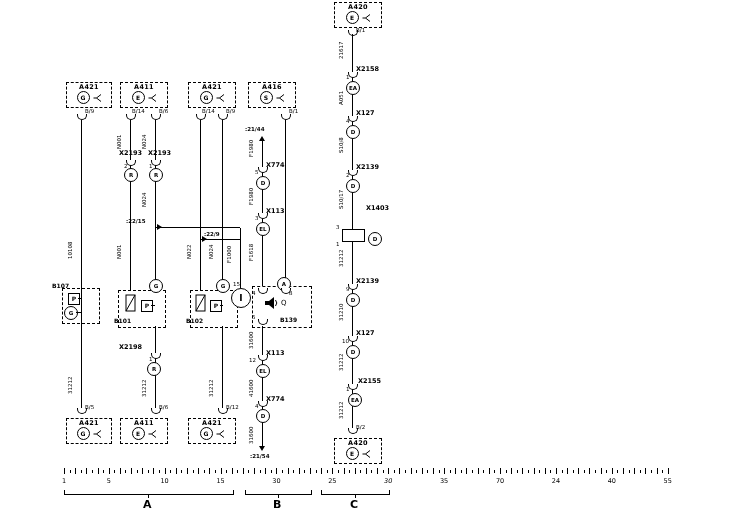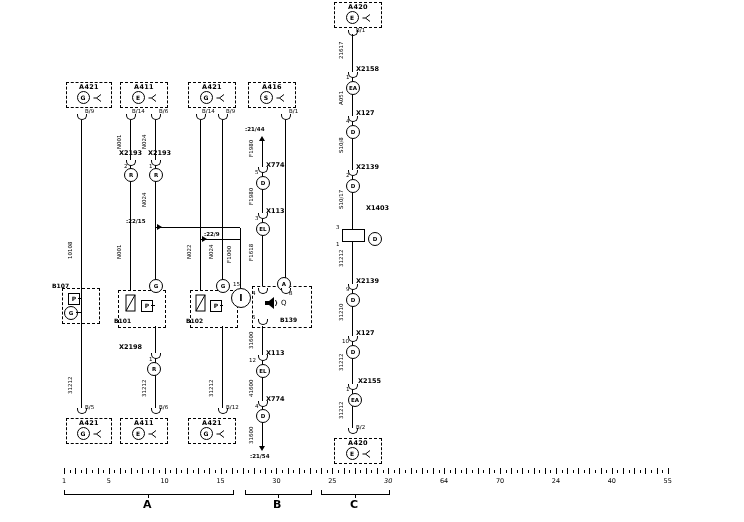--- a/index.html
+++ b/index.html
@@ -437,21 +437,21 @@
         <div class="tick" style="left: 596.54px;"></div>
         <div class="tickm" style="left: 602.13px;"></div>
         <div class="tick" style="left: 607.72px;"></div>
         <span class="rnum" style="left: 4px;">1</span>
         <span class="rnum" style="left: 48.72px;">5</span>
         <span class="rnum" style="left: 104.62px;">10</span>
         <span class="rnum" style="left: 160.52px;">15</span>
         <span class="rnum" style="left: 216.42px;">30</span>
         <span class="rnum" style="left: 272.32px;">25</span>
         <span class="rnum" style="left: 328.22px; font-style: italic;">30</span>
-        <span class="rnum" style="left: 384.12px;">64</span>
+        <span class="rnum" style="left: 384.12px;">35</span>
         <span class="rnum" style="left: 440.02px;">70</span>
         <span class="rnum" style="left: 495.92px;">24</span>
         <span class="rnum" style="left: 551.82px;">40</span>
         <span class="rnum" style="left: 607.72px;">55</span>
       </div>
   </div>
 
   <div class="hw" style="left:64px;top:494px;width:169px"></div>
   <div class="vw" style="left:64px;top:490px;height:5px"></div>
   <div class="vw" style="left:233px;top:490px;height:5px"></div>

